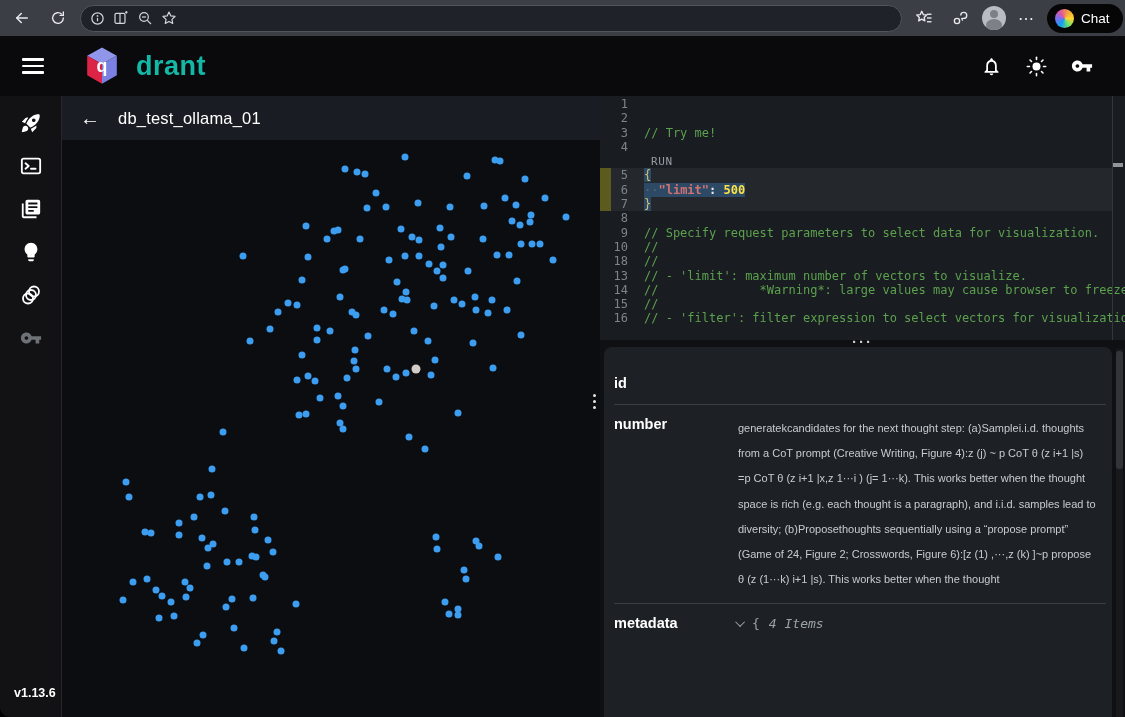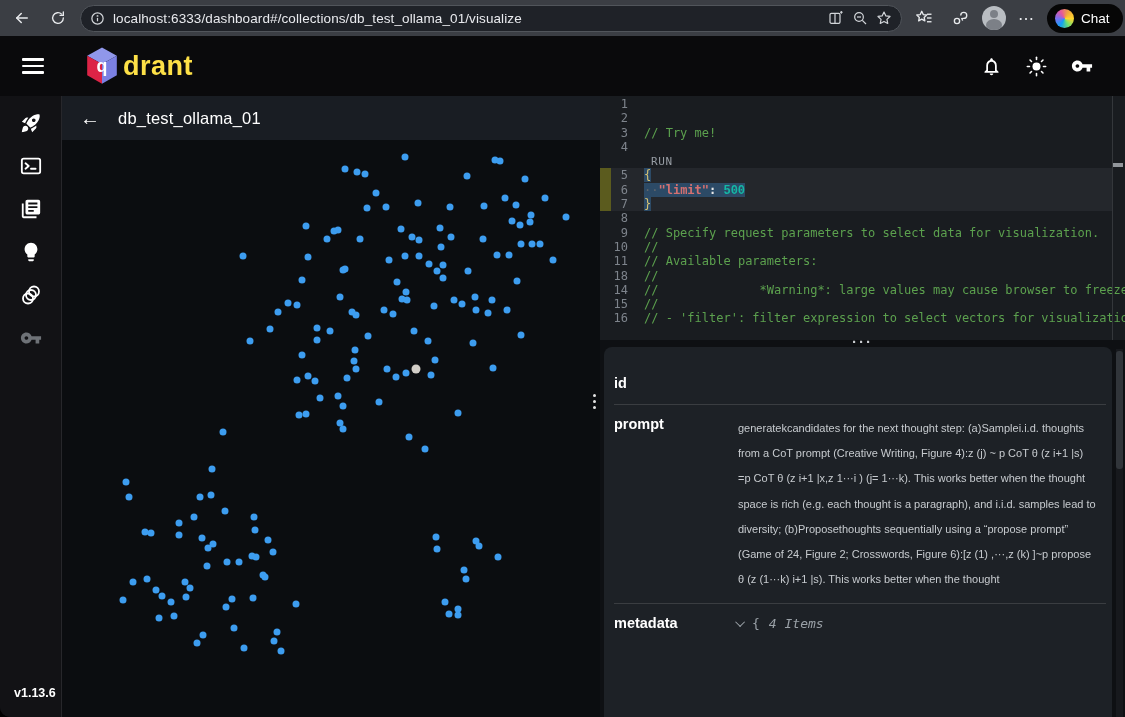--- a/index.html
+++ b/index.html
@@ -29,21 +29,21 @@
   
   #app { position:absolute; left:0; top:36px; width:1125px; height:681px; background:#0e1013;
          border-radius:0 0 0 10px; overflow:hidden; }
 
   
   #app-header { position:absolute; left:0; top:0; width:1125px; height:60px; background:#0a0a0c;
                 display:flex; align-items:center; }
   #hamburger { margin-left:22px; width:22px; display:flex; flex-direction:column; gap:4px; }
   #hamburger span { height:2.5px; background:#fff; border-radius:1px; }
   #brand { display:flex; align-items:center; margin-left:40px; gap:2px; }
-  #brand-text { color:#fde047; font-size:27px; font-weight:bold; letter-spacing:.5px; margin-left:1px; }
+  #brand-text { color:#14b8a6; font-size:27px; font-weight:bold; letter-spacing:.5px; margin-left:14px; }
   #header-actions { margin-left:auto; display:flex; align-items:center; gap:24px; padding-right:32px; }
   .hicon { color:#fff; display:flex; }
 
   
   #sidebar { position:absolute; left:0; top:60px; width:62px; height:621px; background:#121215;
              border-right:1px solid #27272b; display:flex; flex-direction:column; align-items:center;
              padding-top:13px; gap:15px; }
   .sicon { width:28px; height:28px; display:flex; align-items:center; justify-content:center; color:#fff; }
   #version { position:absolute; left:14px; bottom:17px; color:#fff; font-size:12.5px; font-weight:bold; }
 
@@ -69,21 +69,21 @@
   .ed-row.hl { background:#24272c; }
   .ed-row.hl:before { content:""; position:absolute; left:0; top:0; bottom:0; width:11px; background:#5b5b1e; }
   .gut { width:44px; flex:none; text-align:right; padding-right:16px; color:#7e848c; }
   .code { flex:1; color:#d4d4d4; }
   .cmt { color:#5ca14e; }
   .run { color:#969ca3; font-size:11px; letter-spacing:.6px; cursor:pointer;padding-left:7px; }
   .sel { background:#2c4a66; }
   .brace { color:#d7c272; }
   .str { color:#d47070; font-weight:bold; }
   .pun { color:#e8e8e8; font-weight:bold; }
-  .numlit { color:#14b8a6; font-weight:bold;font-family:Liberation Mono, monospace; }
+  .numlit { color:#fde047; font-weight:bold; }
   .ws { color:#61666b; }
   #editor-scroll-line { position:absolute; left:512px; top:0; bottom:0; width:1px; background:#34373b; }
   #editor-scroll-thumb { position:absolute; left:513px; top:67px; width:10px; height:4px; background:#92969b; }
 
   #panel-divider { position:absolute; left:0; top:244px; width:525px; height:7px; background:#0e1013; }
   #divider-dots { position:absolute; left:50%; top:-7px; transform:translateX(-50%); color:#c9ccd0;
                   font-size:15px; letter-spacing:2px; font-weight:bold; }
 
   
   #detail-card { position:absolute; left:4px; top:251px; width:508px; height:370px; background:#1d2126;
@@ -120,21 +120,20 @@
         </svg>
     </div>
     <div id="url-pill">
       <span class="pill-ico">
         <svg width="15" height="15" viewBox="0 0 24 24" fill="none" stroke="currentColor" stroke-width="2">
             <circle cx="12" cy="12" r="9"></circle>
             <line x1="12" y1="11" x2="12" y2="16.5"></line>
             <circle cx="12" cy="7.8" r="0.5" fill="currentColor"></circle>
           </svg>
       </span>
-      <span id="url-text">localhost:6333/dashboard#/collections/db_test_ollama_01/visualize</span>
       <span class="pill-ico">
         <svg width="16" height="16" viewBox="0 0 24 24" fill="none" stroke="currentColor" stroke-width="1.8">
             <rect x="3" y="5" width="15" height="15" rx="2"></rect>
             <line x1="10.5" y1="5" x2="10.5" y2="20"></line>
             <line x1="19" y1="4" x2="19" y2="10" stroke-width="0"></line>
             <path d="M18 3.5h4M20 1.5v4" stroke-width="1.6"></path>
           </svg>
       </span>
       <span class="pill-ico">
         <svg width="16" height="16" viewBox="0 0 24 24" fill="none" stroke="currentColor" stroke-width="1.8">
@@ -447,41 +446,41 @@
             <div class="ed-row"><span class="gut">2</span><span class="code"></span></div>
             <div class="ed-row"><span class="gut">3</span><span class="code cmt">// Try me!</span></div>
             <div class="ed-row"><span class="gut">4</span><span class="code"></span></div>
             <div class="ed-row"><span class="gut"></span><span class="code"><span class="run">RUN</span></span></div>
             <div class="ed-row hl"><span class="gut">5</span><span class="code"><span class="sel brace">{</span></span></div>
             <div class="ed-row hl"><span class="gut">6</span><span class="code"><span class="sel"><span class="ws">··</span><span class="str">"limit"</span><span class="pun">:</span><span class="numlit"> 500</span></span></span></div>
             <div class="ed-row hl"><span class="gut">7</span><span class="code"><span class="sel brace">}</span></span></div>
             <div class="ed-row"><span class="gut">8</span><span class="code"></span></div>
             <div class="ed-row"><span class="gut">9</span><span class="code cmt">// Specify request parameters to select data for visualization.</span></div>
             <div class="ed-row"><span class="gut">10</span><span class="code cmt">//</span></div>
-            <div class="ed-row"><span class="gut">11</span><span class="code cmt">// Available parameters:</span></div>
             <div class="ed-row"><span class="gut">18</span><span class="code cmt">//</span></div>
+            <div class="ed-row"><span class="gut">13</span><span class="code cmt">// - 'limit': maximum number of vectors to visualize.</span></div>
             <div class="ed-row"><span class="gut">14</span><span class="code cmt">//              *Warning*: large values may cause browser to freeze.</span></div>
             <div class="ed-row"><span class="gut">15</span><span class="code cmt">//</span></div>
             <div class="ed-row"><span class="gut">16</span><span class="code cmt">// - 'filter': filter expression to select vectors for visualization.</span></div>
           </div>
         <div id="editor-scroll-line"></div>
         <div id="editor-scroll-thumb"></div>
       </div>
 
       <div id="panel-divider">
         <span id="divider-dots">···</span>
       </div>
 
       <div id="detail-card">
         <div class="field" style="align-items:flex-end; padding-top:8px; padding-bottom:13px;">
           <span class="field-label">id</span>
         </div>
         <div class="sep"></div>
         <div class="field">
-          <span class="field-label">prompt</span>
+          <span class="field-label">number</span>
           <span class="field-value" id="content-value">generatekcandidates for the next thought step: (a)Samplei.i.d. thoughts from a CoT prompt (Creative Writing, Figure 4):z (j) ~ p CoT θ (z i+1 |s) =p CoT θ (z i+1 |x,z 1···i ) (j= 1···k). This works better when the thought space is rich (e.g. each thought is a paragraph), and i.i.d. samples lead to diversity; (b)Proposethoughts sequentially using a “propose prompt” (Game of 24, Figure 2; Crosswords, Figure 6):[z (1) ,···,z (k) ]~p propose θ (z (1···k) i+1 |s). This works better when the thought</span>
         </div>
         <div class="sep"></div>
         <div class="field" style="align-items:center;">
           <span class="field-label">metadata</span>
           <span class="field-value" id="metadata-value">
             <span class="chev"></span>
             <span>{</span>
             <span id="meta-items">4 Items</span>
           </span>

